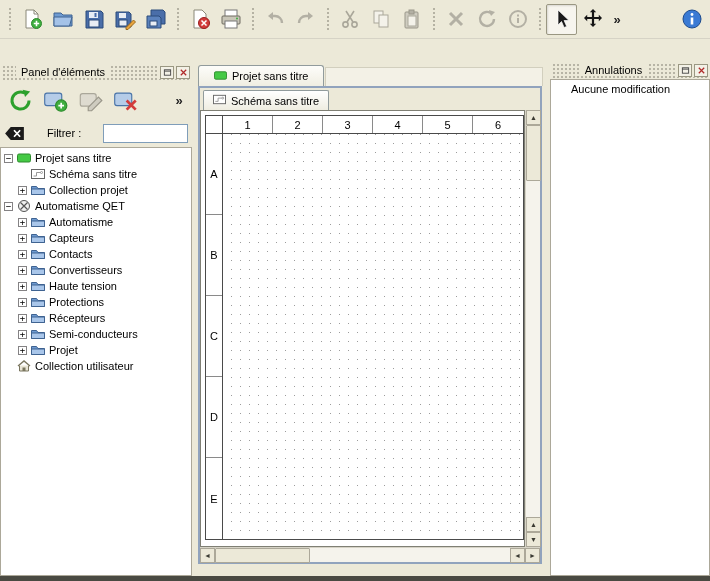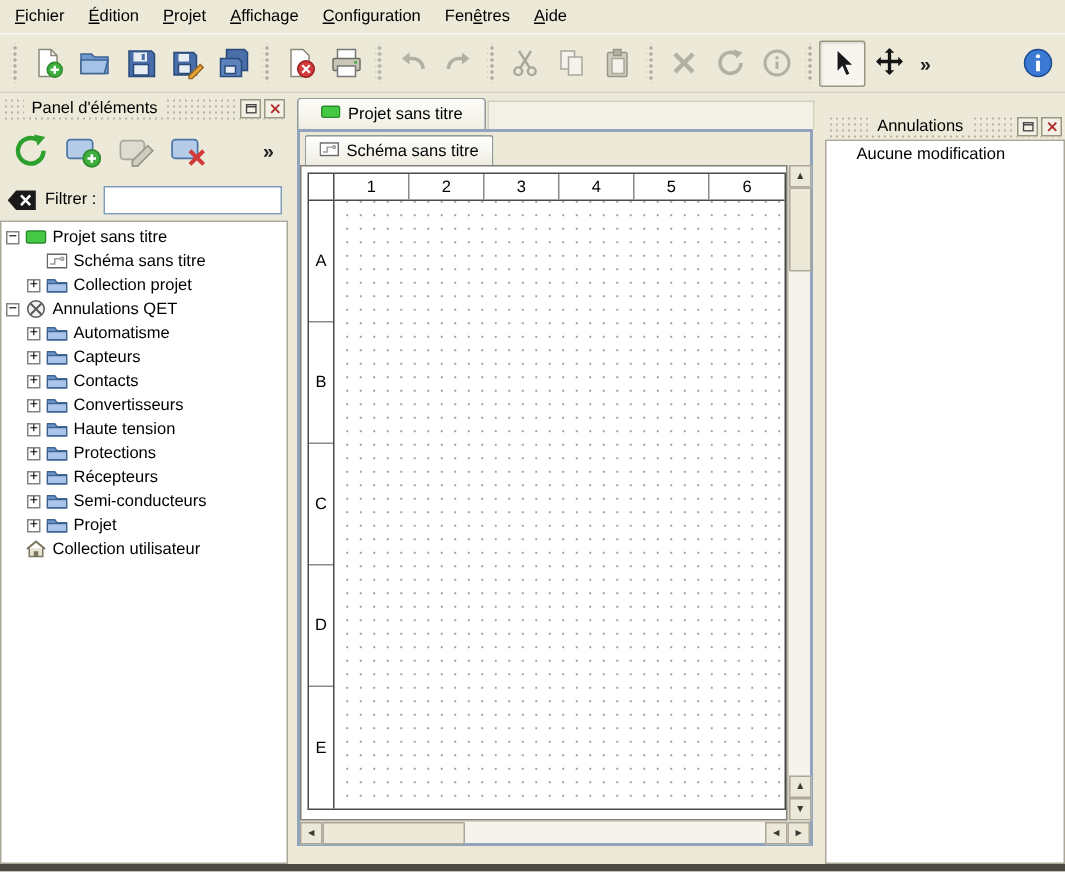--- a/index.html
+++ b/index.html
@@ -21,39 +21,39 @@
   .flexspace{flex:1}
   .tbtn{width:31px;height:31px;display:flex;align-items:center;justify-content:center;
         border:1px solid transparent;border-radius:2px;flex:none;cursor:default}
   .tbtn .icon svg{width:22px;height:22px}
   .tbtn.active{border:1px solid #9a9782;background:#f7f5ee;box-shadow:inset 1px 1px 2px rgba(0,0,0,.12)}
   .chev{width:18px;font-weight:bold;font-size:13px;color:#222}
 
   
   .dock{position:absolute;display:flex;flex-direction:column}
   .dock-left{left:0;top:62px;width:192px;bottom:5px;padding-top:2px}
-  .dock-right{left:550px;top:74px;width:160px;bottom:5px;padding-top:2px}
+  .dock-right{left:550px;top:60px;width:160px;bottom:5px;padding-top:2px}
   .dock-title{height:16px;display:flex;align-items:center;margin:0 2px;
       background-image:radial-gradient(#b7b4a5 0.9px,transparent 1.05px);background-size:4px 4px;background-position:0 1px}
   .dock-label{background:#ECE9D8;padding:0 5px;white-space:nowrap}
   .dock-title.left .dock-label{margin-left:14px}
   .dock-title.right .dock-label{margin:0 auto}
   .dock-btns{margin-left:auto;display:flex;gap:2px;background:#ECE9D8;padding-left:3px}
   .dock-title.right .dock-btns{margin-left:0}
   .dock-btn{width:14px;height:13px;border:1px solid #9a9782;background:#f3f1e6;display:flex;
             align-items:center;justify-content:center}
   .dock-btn .icon svg{width:9px;height:9px}
 
   .panel-toolbar{display:flex;align-items:center;height:40px;padding:2px 4px;gap:3px}
   .ptbtn{width:32px;height:32px;display:flex;align-items:center;justify-content:center;
          border:1px solid transparent;border-radius:2px;flex:none}
   .ptbtn .icon svg{width:25px;height:25px}
   .panel-overflow{margin-left:auto}
 
-  .filter-row{display:flex;align-items:center;gap:5px;padding:3px 4px;height:26px}
+  .filter-row{display:flex;align-items:center;gap:22px;padding:3px 4px;height:26px}
   .filter-ic svg{width:21px;height:15px}
   .filter-label{white-space:nowrap}
   .filter-input{flex:1;height:19px;border:1px solid #7f9db9;background:#fff;padding:1px 3px;
                 font:inherit;min-width:0}
 
   .tree{flex:1;background:#fff;border:1px solid #aca899;overflow:hidden;padding-top:2px;margin:1px 0 0 0}
   .tree-row{display:flex;align-items:center;height:16px;white-space:nowrap;cursor:default}
   .expander{width:9px;height:9px;border:1px solid #848284;background:#fff;font-size:9px;line-height:7px;
             text-align:center;margin-right:4px;flex:none;font-family:"DejaVu Sans Mono",monospace}
   .exp-spacer{width:13px;flex:none}
@@ -104,29 +104,20 @@
   
   .dock-content{flex:1;background:#fff;border:1px solid #aca899;margin:1px 0 0 0;overflow:hidden}
   .undo-item{padding:3px 20px;white-space:nowrap}
 
   .bottom-edge{position:absolute;left:0;right:0;bottom:0;height:5px;background:#4a4a42}
 </style>
 </head>
 <body>
 
 <div id="app">
-  <div class="menubar">
-      <div class="menu-item"><u>F</u>ichier</div>
-      <div class="menu-item"><u>É</u>dition</div>
-      <div class="menu-item"><u>P</u>rojet</div>
-      <div class="menu-item"><u>A</u>ffichage</div>
-      <div class="menu-item"><u>C</u>onfiguration</div>
-      <div class="menu-item">Fen<u>ê</u>tres</div>
-      <div class="menu-item"><u>A</u>ide</div>
-    </div>
   <div class="toolbar">
       <div class="grip"></div>
       <div class="tbtn">
         <span class="icon">
           <svg viewBox="0 0 22 22">
             <path d="M5 2h8l4 4v14H5z" fill="#fff" stroke="#8a8878"></path>
             <path d="M13 2v4h4" fill="none" stroke="#8a8878"></path>
             <circle cx="15.5" cy="15.5" r="5" fill="#3fae3f" stroke="#2d8a2d"></circle>
             <path d="M15.5 12.8v5.4M12.8 15.5h5.4" stroke="#fff" stroke-width="1.6"></path>
           </svg>
@@ -384,21 +375,21 @@
           <span class="tree-label">Collection projet</span>
         </div>
         <div class="tree-row" style="padding-left: 3px;">
           <span class="expander">−</span>
           <span class="icon tree-icon">
             <svg viewBox="0 0 14 14">
               <circle cx="7" cy="7" r="5.5" fill="#f0f0f0" stroke="#555"></circle>
               <path d="M3.5 3.5l7 7M10.5 3.5l-7 7" stroke="#555" stroke-width="1.2"></path>
             </svg>
           </span>
-          <span class="tree-label">Annulations QET</span>
+          <span class="tree-label">Automatisme QET</span>
         </div>
         <div class="tree-row" style="padding-left: 17px;">
           <span class="expander">+</span>
           <span class="icon tree-icon">
             <svg viewBox="0 0 14 14">
               <path d="M0.5 3.5h5l1.5 2h6.5v6H0.5z" fill="#6f9bd2" stroke="#3f6391"></path>
               <path d="M0.5 6h13v5.5H0.5z" fill="#a9c6ea" stroke="#3f6391"></path>
             </svg>
           </span>
           <span class="tree-label">Automatisme</span>

